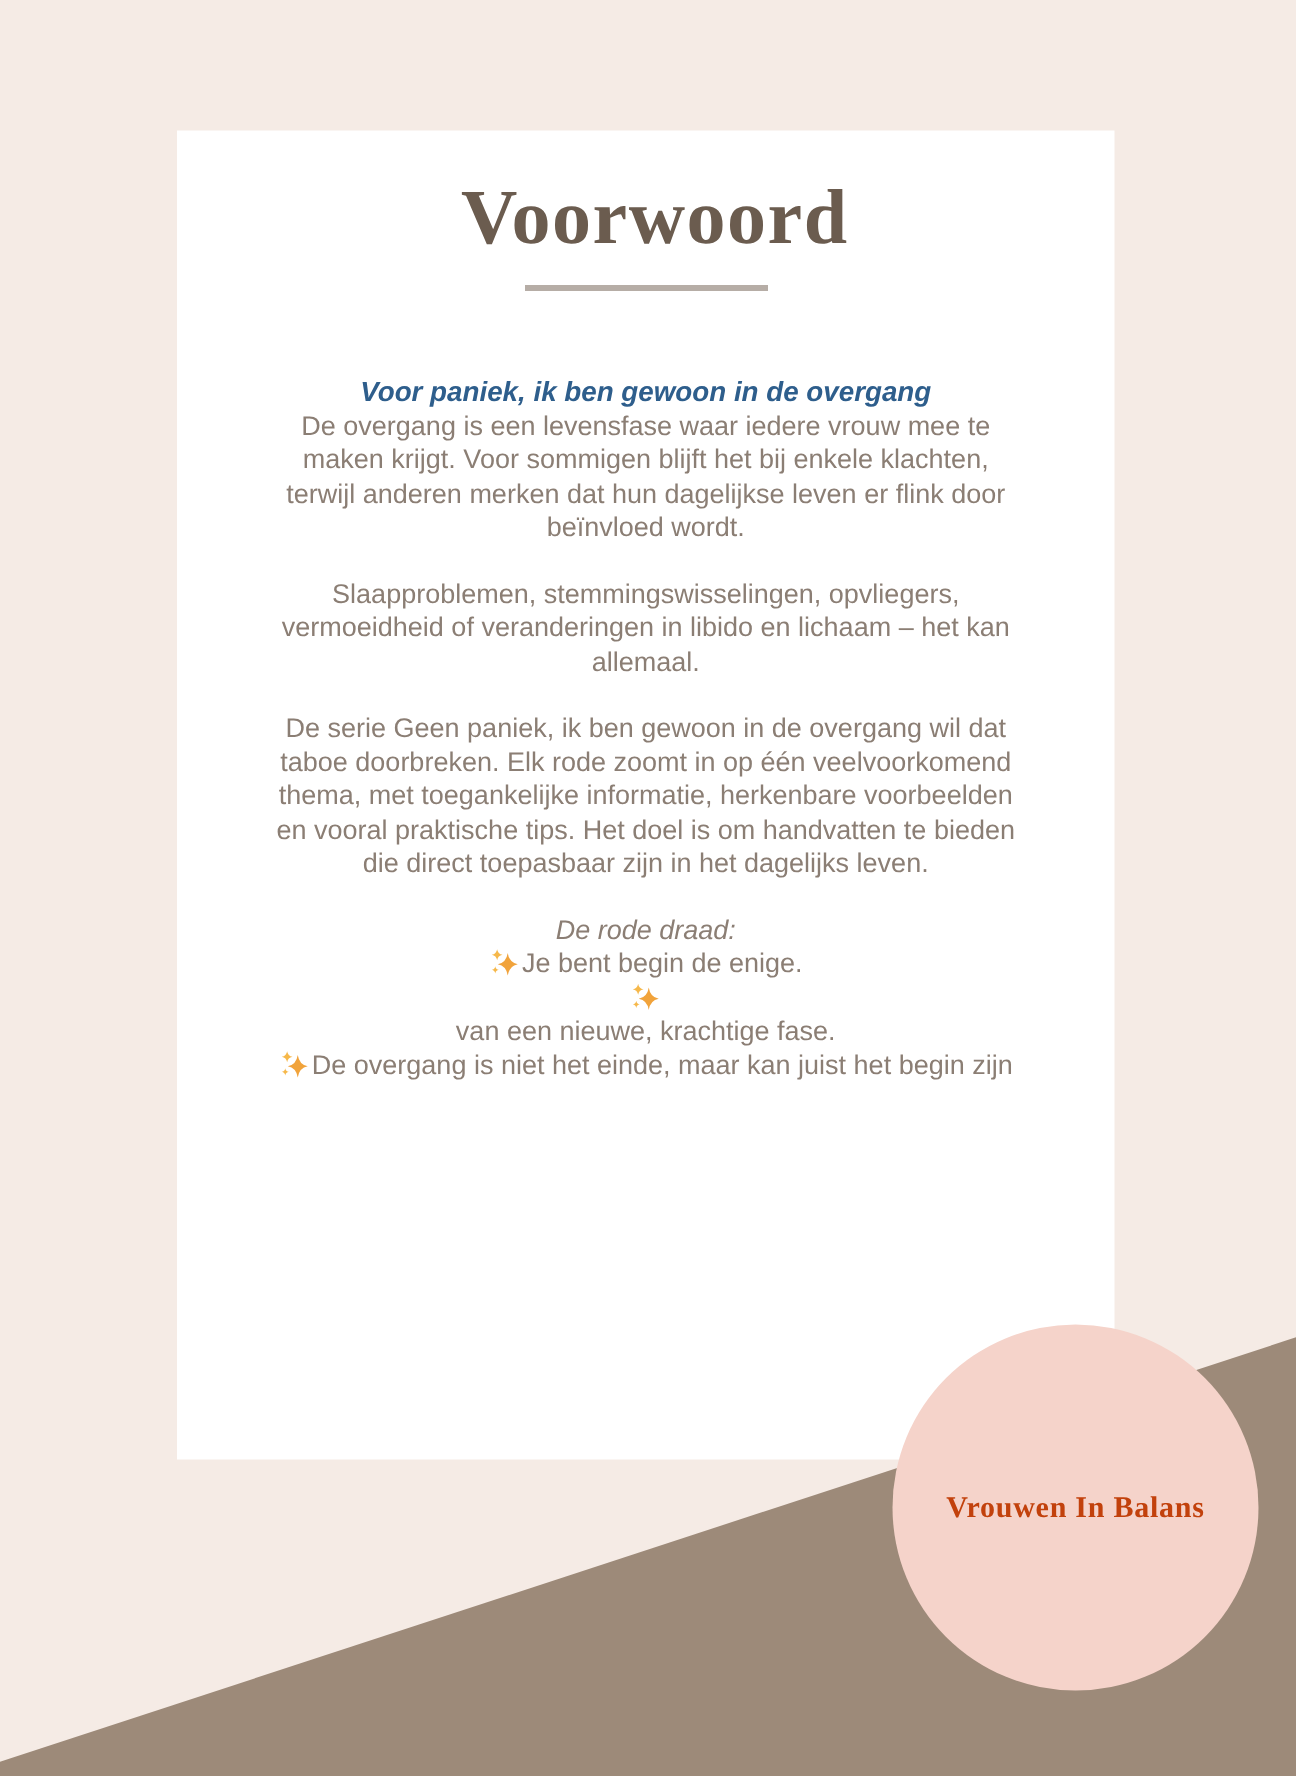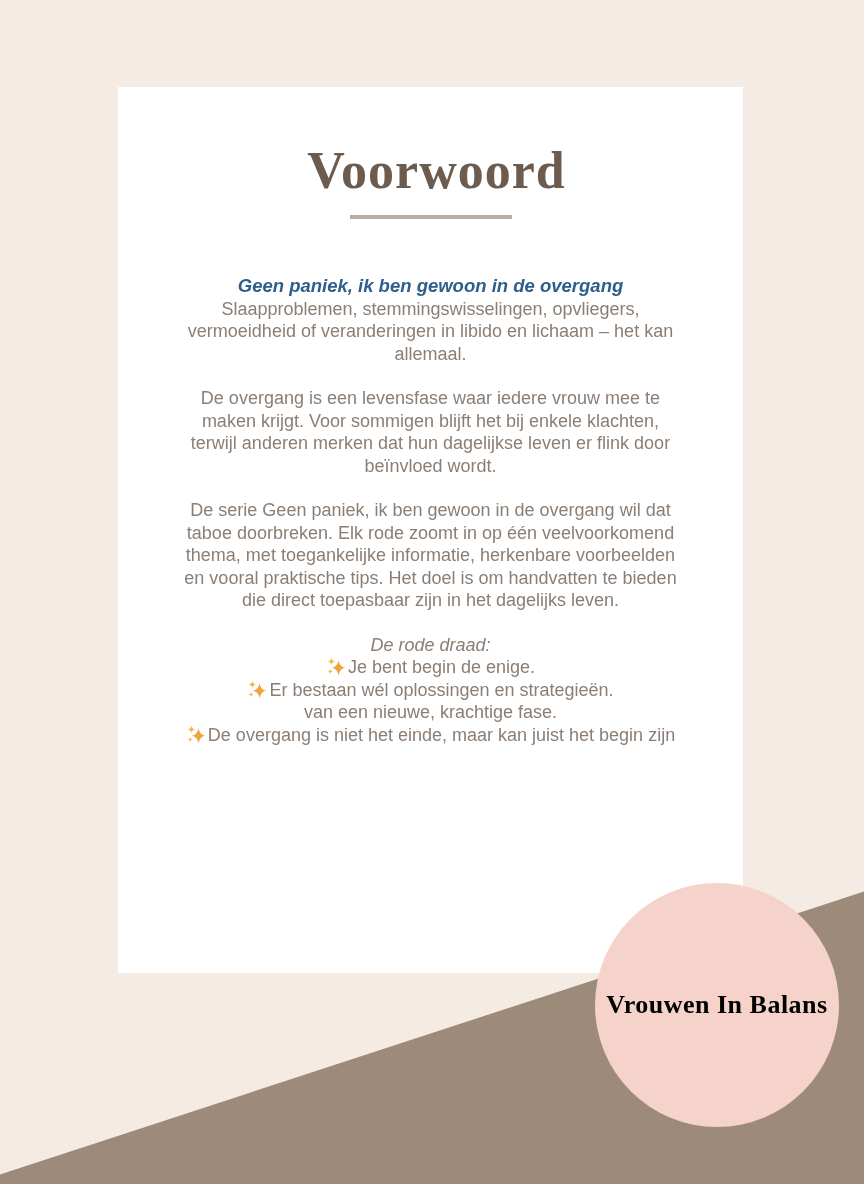--- a/index.html
+++ b/index.html
@@ -17,21 +17,21 @@
     position: absolute;
     left: 118px;
     top: 87px;
     width: 625px;
     height: 886px;
     background: #ffffff;
     overflow: hidden;
   }
 
   .page-title {
-    margin-top: 54px;
+    margin-top: 29px;
     text-align: center;
     font-family: "Liberation Serif", "DejaVu Serif", serif;
     font-weight: bold;
     font-size: 52px;
     line-height: 60px;
     letter-spacing: 1px;
     color: #6b5c4f;
     padding-left: 12px;
   }
 
@@ -101,43 +101,43 @@
     border-radius: 50%;
     background: #f5d3ca;
     display: flex;
     align-items: center;
     justify-content: center;
   }
 
   .brand-badge-text {
     font-family: "Liberation Serif", "DejaVu Serif", serif;
     font-weight: bold;
-    font-size: 26px;
+    font-size: 20px;
     letter-spacing: 0.5px;
-    color: #000000;
+    color: #c2410c;
     text-align: center;
   }
 </style>
 </head>
 <body>
 
 <div class="card">
   <h1 class="page-title">Voorwoord</h1>
   <div class="title-divider"></div>
 
   <div class="content">
-    <div class="content-heading">Geen paniek, ik ben gewoon in de overgang</div>
+    <div class="content-heading">Voor paniek, ik ben gewoon in de overgang</div>
 
-    <div class="para">Slaapproblemen, stemmingswisselingen, opvliegers,
-vermoeidheid of veranderingen in libido en lichaam – het kan
-allemaal.</div>
     <div class="para first">De overgang is een levensfase waar iedere vrouw mee te
 maken krijgt. Voor sommigen blijft het bij enkele klachten,
 terwijl anderen merken dat hun dagelijkse leven er flink door
 beïnvloed wordt.</div>
+    <div class="para">Slaapproblemen, stemmingswisselingen, opvliegers,
+vermoeidheid of veranderingen in libido en lichaam – het kan
+allemaal.</div>
     <div class="para">De serie Geen paniek, ik ben gewoon in de overgang wil dat
 taboe doorbreken. Elk rode zoomt in op één veelvoorkomend
 thema, met toegankelijke informatie, herkenbare voorbeelden
 en vooral praktische tips. Het doel is om handvatten te bieden
 die direct toepasbaar zijn in het dagelijks leven.</div>
 
     <div class="thread-title">De rode draad:</div>
 
     <div class="thread-line">
       <span class="sparkle">
@@ -149,21 +149,21 @@
       </span><span>Je bent begin de enige.</span>
     </div>
 
     <div class="thread-line">
       <span class="sparkle">
         <svg viewBox="0 0 24 24" width="20" height="20">
           <path d="M15 4 Q16.2 11.8 23 13 Q16.2 14.2 15 22 Q13.8 14.2 7 13 Q13.8 11.8 15 4 Z" fill="#f1a33b"></path>
           <path d="M6.5 1 Q7.1 4.8 10.8 5.4 Q7.1 6 6.5 9.8 Q5.9 6 2.2 5.4 Q5.9 4.8 6.5 1 Z" fill="#f6b84a"></path>
           <path d="M5 14.5 Q5.4 17 7.8 17.4 Q5.4 17.8 5 20.3 Q4.6 17.8 2.2 17.4 Q4.6 17 5 14.5 Z" fill="#f6b84a"></path>
         </svg>
-      </span><span>Er bestaan wél oplossingen en strategieën.</span>
+      </span>
     </div>
 
     <div class="thread-line">van een nieuwe, krachtige fase.</div>
 
     <div class="thread-line">
       <span class="sparkle">
         <svg viewBox="0 0 24 24" width="20" height="20">
           <path d="M15 4 Q16.2 11.8 23 13 Q16.2 14.2 15 22 Q13.8 14.2 7 13 Q13.8 11.8 15 4 Z" fill="#f1a33b"></path>
           <path d="M6.5 1 Q7.1 4.8 10.8 5.4 Q7.1 6 6.5 9.8 Q5.9 6 2.2 5.4 Q5.9 4.8 6.5 1 Z" fill="#f6b84a"></path>
           <path d="M5 14.5 Q5.4 17 7.8 17.4 Q5.4 17.8 5 20.3 Q4.6 17.8 2.2 17.4 Q4.6 17 5 14.5 Z" fill="#f6b84a"></path>

